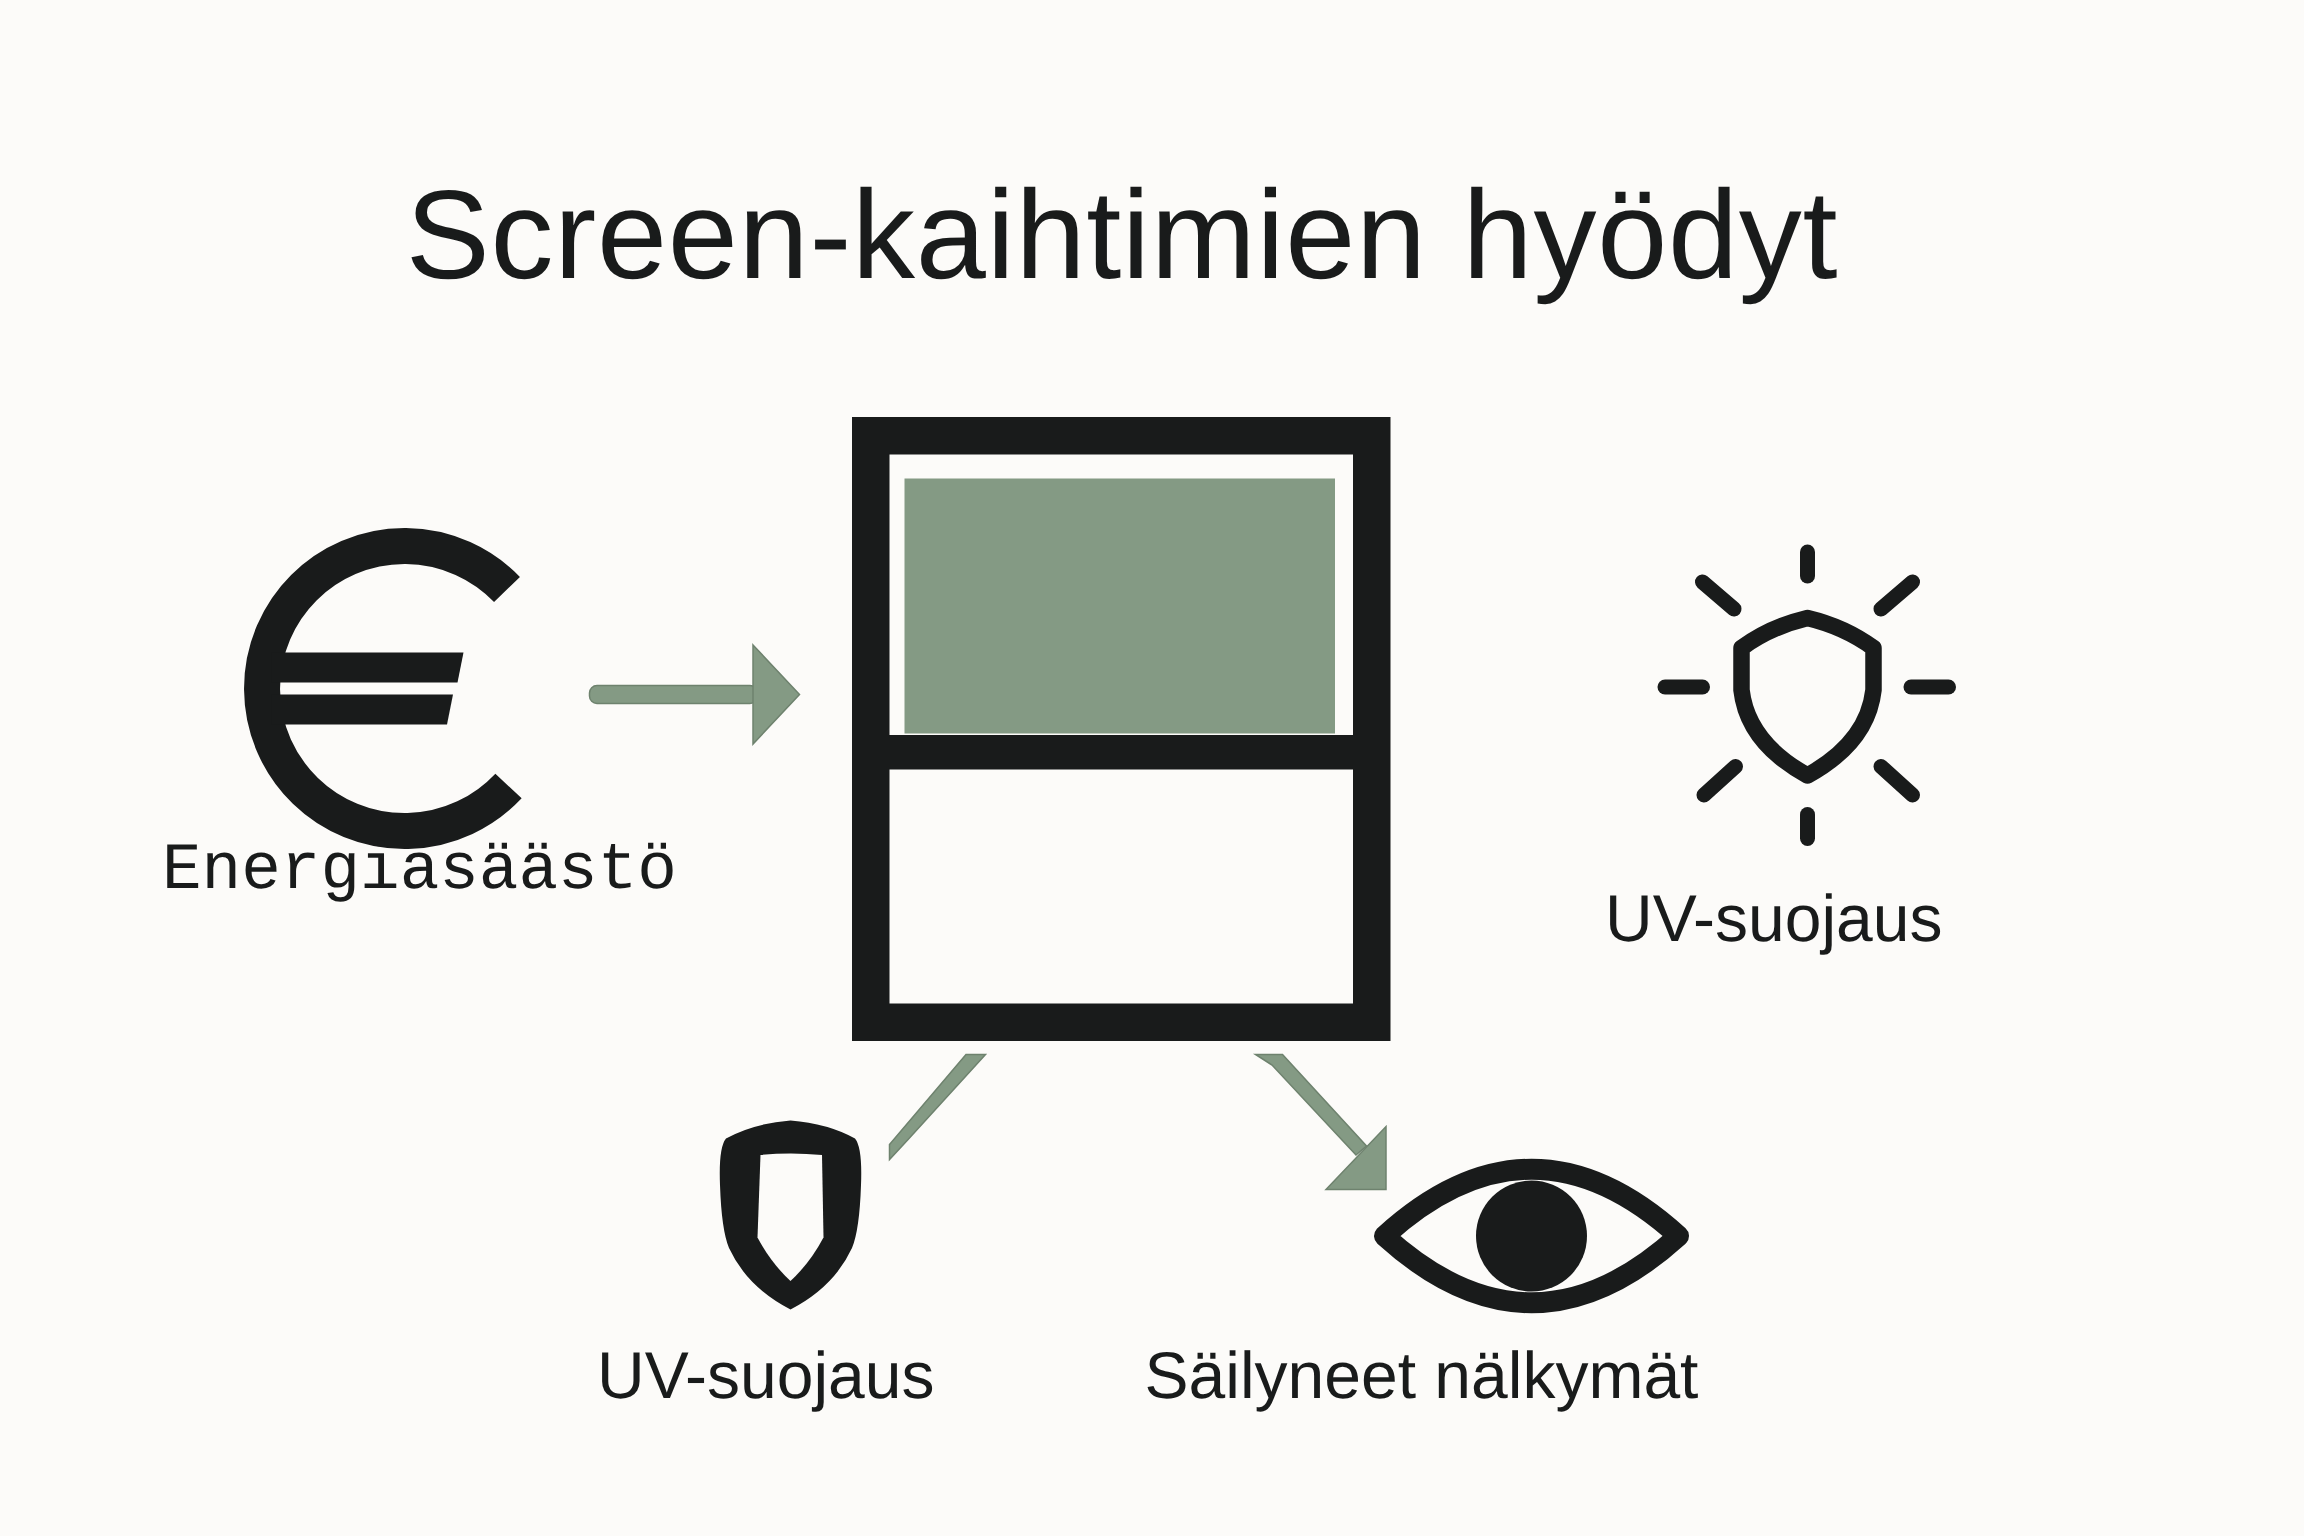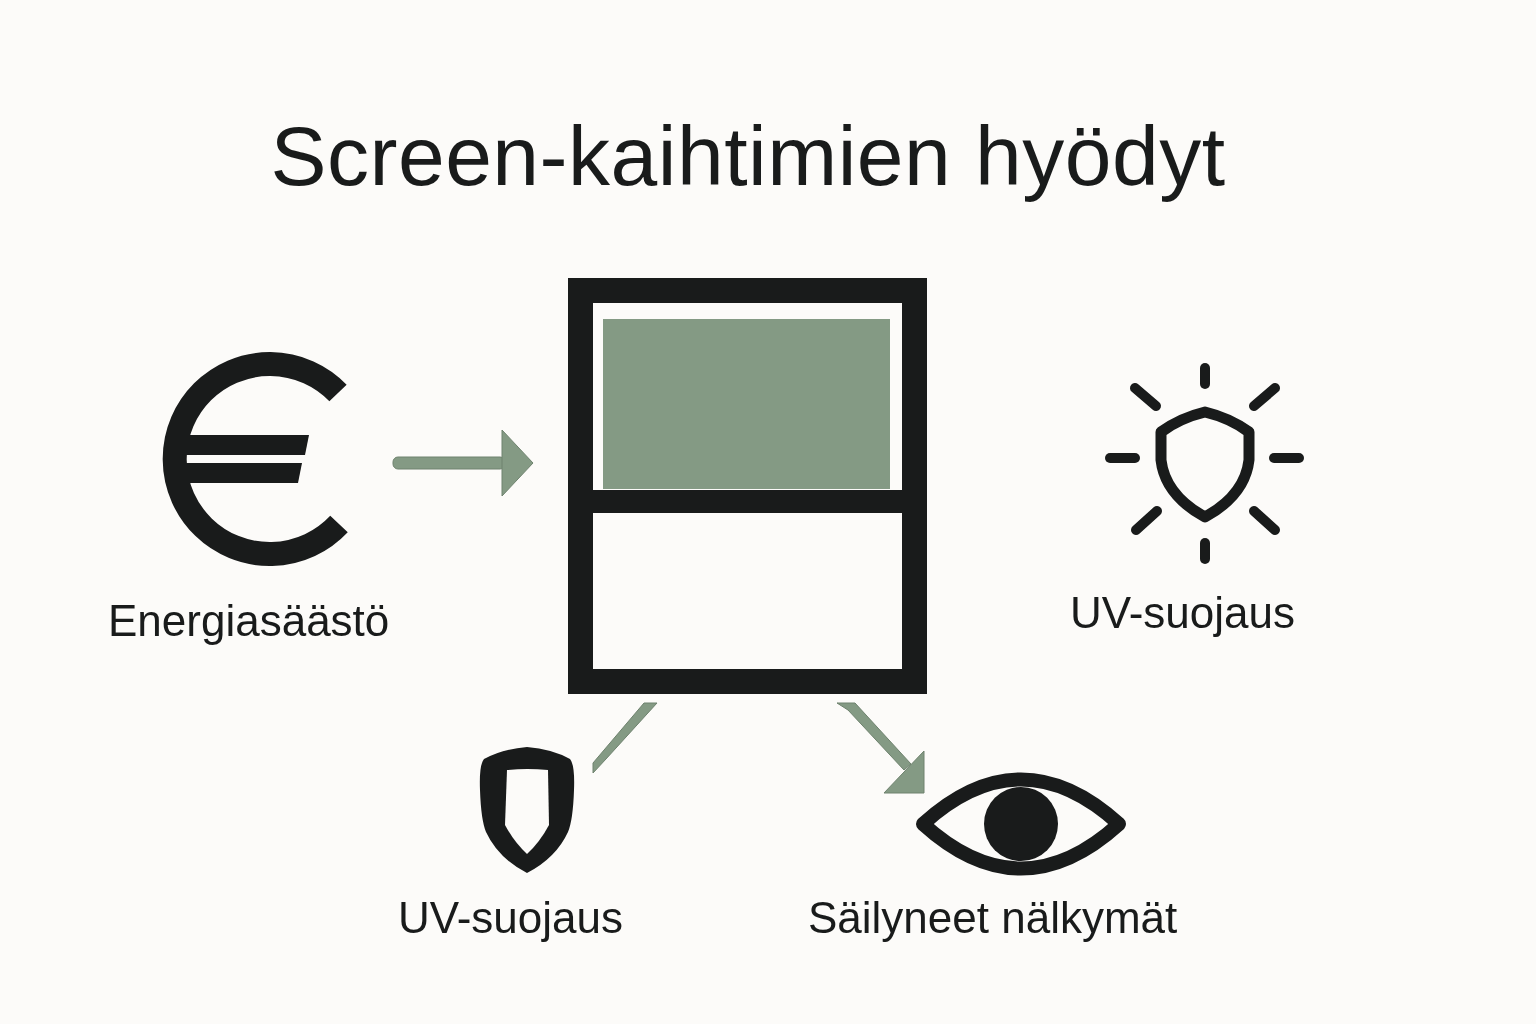--- a/index.html
+++ b/index.html
@@ -89,16 +89,16 @@
     <path d="M 527 747 Q 552 749 570 759 Q 575 765 574 790 Q 573 820 568 832 Q 556 858 527 873 Q 498 858 486 832 Q 481 820 480 790 Q 479 765 484 759 Q 502 749 527 747 Z" fill="#191b1b"></path>
     <path d="M 507 770 Q 527 768 548 770 L 549 825 Q 540 842 527 854 Q 514 842 505 825 Z" fill="#fcfbf9"></path>
   </g>
 
   <g>
     <path d="M 923 824 Q 1021 735 1119 824 Q 1021 913 923 824 Z" fill="none" stroke="#191b1b" stroke-width="14" stroke-linejoin="round"></path>
     <circle cx="1021" cy="824" r="37" fill="#191b1b"></circle>
   </g>
 </svg>
 
-<div class="label" style="left:108px; top:596px;">Energiasäästö</div>
+<div class="label" style="left:108px; top:556px;font-family:Liberation Mono, monospace;">Energiasäästö</div>
 <div class="label" style="left:1070px; top:588px;">UV-suojaus</div>
 <div class="label" style="left:398px; top:893px;">UV-suojaus</div>
-<div class="label" style="left:808px; top:893px;">Säilyneet nälkymät</div>
+<div class="label" style="left:763px; top:893px;">Säilyneet nälkymät</div>
 
 </body></html>

